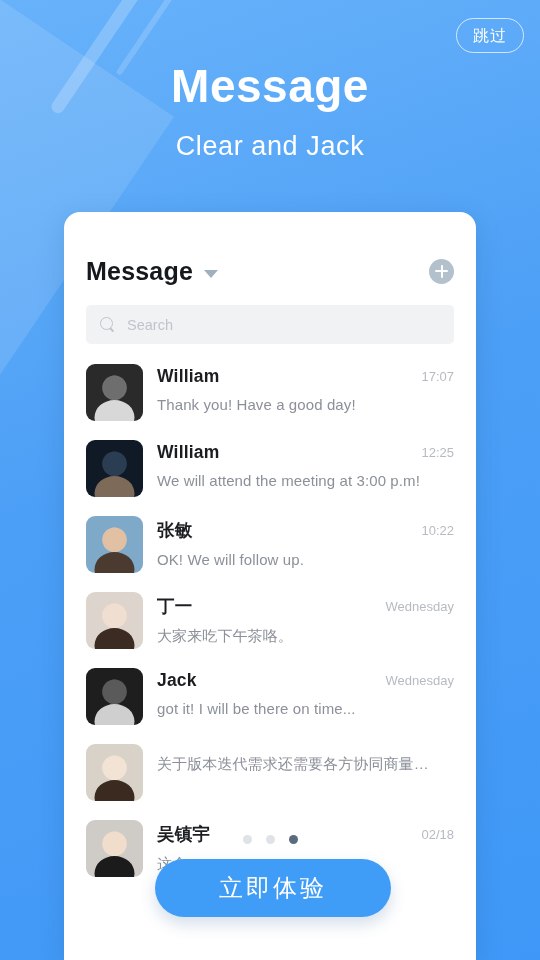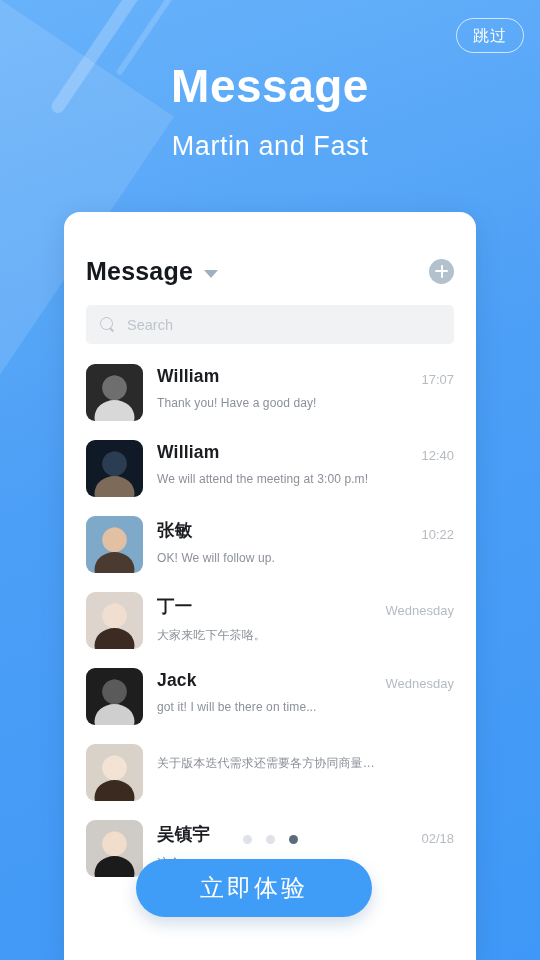--- a/index.html
+++ b/index.html
@@ -232,40 +232,40 @@
   .avatar svg { display: block; width: 100%; height: 100%; }
 
   .row-body {
     margin-left: 14px;
     flex: 1 1 auto;
     min-width: 0;
     padding-top: 2px;
   }
   .row-top {
     display: flex;
-    align-items: flex-end;
+    align-items: center;
   }
   .row-name {
     font-size: 17.5px;
     font-weight: bold;
     color: #1b1d21;
     white-space: nowrap;
     letter-spacing: 0.2px;
     font-family: "Liberation Sans", "DejaVu Sans", sans-serif;
   }
   .row-time {
     margin-left: auto;
     font-size: 13px;
     color: #b6bbc2;
     white-space: nowrap;
     padding-left: 8px;
   }
   .row-preview {
     margin-top: 9px;
-    font-size: 12px;
+    font-size: 15px;
     color: #8b9099;
     white-space: nowrap;
     overflow: hidden;
     text-overflow: ellipsis;
     letter-spacing: 0.1px;
   }
 
   
   #page-dots {
     position: absolute;
@@ -282,21 +282,21 @@
     height: 9px;
     border-radius: 50%;
     background: #dfe2e6;
     cursor: pointer;
   }
   .dot.active { background: #5b6b7d; }
 
   
   #cta-button {
     position: absolute;
-    left: 136px;
+    left: 155px;
     top: 859px;
     width: 236px;
     height: 58px;
     border-radius: 29px;
     background: #3f9cf7;
     color: #ffffff;
     font-size: 24px;
     letter-spacing: 3px;
     text-align: center;
     line-height: 58px;
@@ -314,21 +314,21 @@
 
   <div class="bg-diagonal-a"></div>
 
   <div class="bg-streak"></div>
   <div class="bg-streak2"></div>
 
   <button id="skip-button">跳过</button>
 
   <div id="hero">
     <div id="hero-title">Message</div>
-    <div id="hero-subtitle">Martin and Fast</div>
+    <div id="hero-subtitle">Clear and Jack</div>
   </div>
 
   <div id="message-card">
 
     <div class="card-header">
       <div id="card-title">Message</div>
       <div id="title-chevron-icon"></div>
       <div id="add-conversation-button"></div>
     </div>
 
@@ -360,21 +360,21 @@
             <svg viewBox="0 0 60 60" preserveAspectRatio="xMidYMid slice">
               <rect width="60" height="60" fill="#101a26"></rect>
               <circle cx="30" cy="25" r="13" fill="#2b3d52"></circle>
               <ellipse cx="30" cy="56" rx="21" ry="18" fill="#7d6a58"></ellipse>
               <ellipse cx="30" cy="24" rx="10" ry="12" fill="#2b3d52" opacity="0.85"></ellipse>
             </svg>
           </div>
           <div class="row-body">
             <div class="row-top">
               <div class="row-name">William</div>
-              <div class="row-time">12:40</div>
+              <div class="row-time">12:25</div>
             </div>
             <div class="row-preview">We will attend the meeting at 3:00 p.m!</div>
           </div>
         </div>
         <div class="conversation-row">
           <div class="avatar">
             <svg viewBox="0 0 60 60" preserveAspectRatio="xMidYMid slice">
               <rect width="60" height="60" fill="#7fa9c9"></rect>
               <circle cx="30" cy="25" r="13" fill="#e0c0a4"></circle>
               <ellipse cx="30" cy="56" rx="21" ry="18" fill="#4b3a30"></ellipse>

